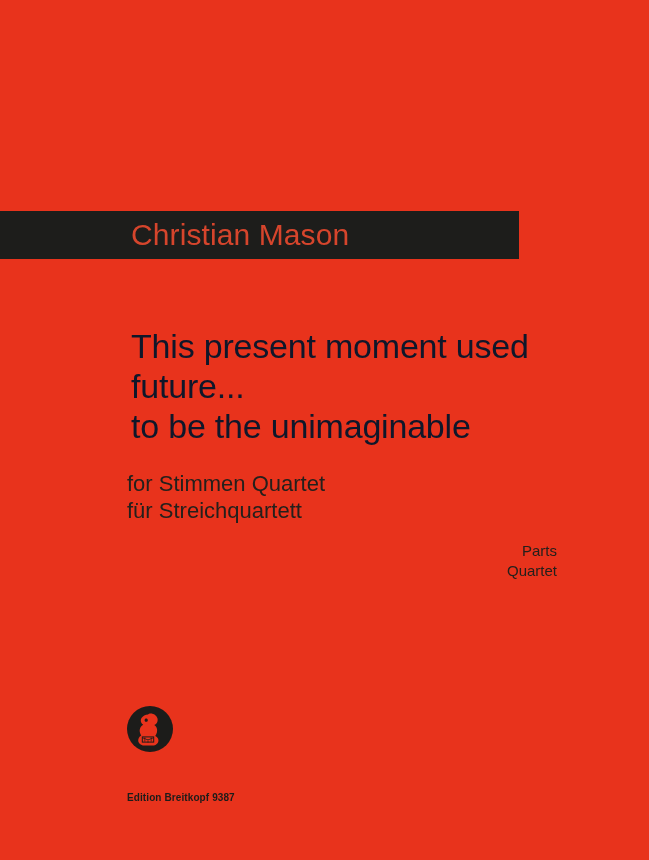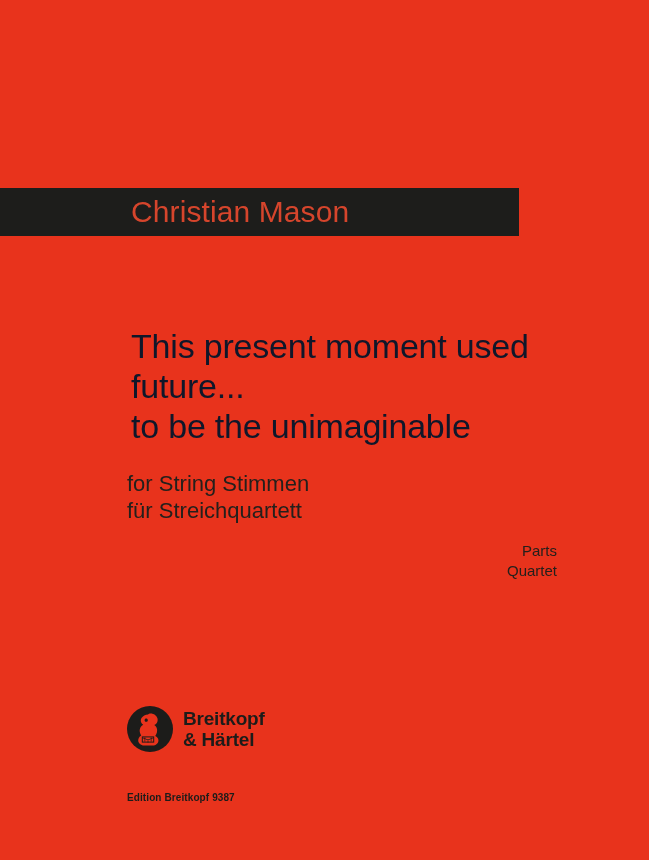--- a/index.html
+++ b/index.html
@@ -18,21 +18,21 @@
   .cover {
     position: absolute;
     inset: 0;
     background: #e8331c;
   }
 
   
   .composer-banner {
     position: absolute;
     left: 0;
-    top: 188px;
+    top: 211px;
     width: 519px;
     height: 48px;
     background: #1d1d1b;
     display: flex;
     align-items: center;
   }
   .composer-name {
     margin-left: 131px;
     font-size: 30px;
     line-height: 1;
@@ -138,42 +138,38 @@
 
   <div class="text-column">
 
     <h1 class="work-title">
       <span class="tline">This present moment used</span>
       <span class="tline">future...</span>
       <span class="tline">to be the unimaginable</span>
     </h1>
 
     <div class="scoring">
-      <span>for String Stimmen</span>
+      <span>for Stimmen Quartet</span>
       <span>für Streichquartett</span>
     </div>
 
     <div class="edition-type">
       <span>Parts</span>
       <span>Quartet</span>
     </div>
 
   </div>
 
   <div class="publisher">
     <svg class="publisher-emblem" viewBox="0 0 46 46">
       <circle cx="23" cy="23" r="23" fill="#1c1c1a"></circle>
       <path d="M23.6 7.4c3.4 0 6.1 2.2 6.9 5.1 0.4 1.6 0.1 3.2-0.7 4.4-0.6 0.9-1.5 1.6-2.5 2 0.9 0.6 1.6 1.4 2.1 2.4 0.8 1.6 0.9 3.4 0.5 5.1-0.3 1.3-0.9 2.5-1.7 3.5 1.2 0.5 2.2 1.4 2.8 2.6 0.7 1.5 0.6 3.2-0.3 4.5-1.1 1.7-3.1 2.6-5.3 2.6h-7.8c-2.5 0-4.6-1.1-5.7-2.9-0.9-1.5-0.9-3.3-0.1-4.8 0.5-1 1.4-1.8 2.4-2.3-0.7-1-1.2-2.2-1.4-3.5-0.3-1.8 0-3.6 0.9-5.1 0.6-1 1.5-1.8 2.5-2.3-0.9-0.5-1.6-1.3-2-2.3-0.6-1.4-0.5-3 0.3-4.3 1.3-2.2 3.8-3.6 6.6-3.7 0.5-0.6 1.4-1 2.5-1z" fill="#e8331c"></path>
       <path d="M19.2 12.6c0.9 0 1.6 0.7 1.6 1.6s-0.7 1.6-1.6 1.6-1.6-0.7-1.6-1.6 0.7-1.6 1.6-1.6z" fill="#1c1c1a"></path>
       <path d="M14.8 30.4h12.4v6.2h-12.4z" fill="#1c1c1a"></path>
       <path d="M15.8 31.4h10.4v4.2h-10.4z" fill="#e8331c"></path>
       <path d="M15.8 31.4l5.2 2.1 5.2-2.1v0.8l-5.2 2.1-5.2-2.1z" fill="#1c1c1a"></path>
       <path d="M21 34.4v2.2M17.8 31.4v4.2M24.2 31.4v4.2" stroke="#1c1c1a" stroke-width="0.7" fill="none"></path>
     </svg>
-    <div class="publisher-wordmark">
-      <span>Breitkopf</span>
-      <span>&amp; Härtel</span>
-    </div>
   </div>
 
   <div class="edition-number">Edition Breitkopf 9387</div>
 
 </div>
 
 </body></html>

